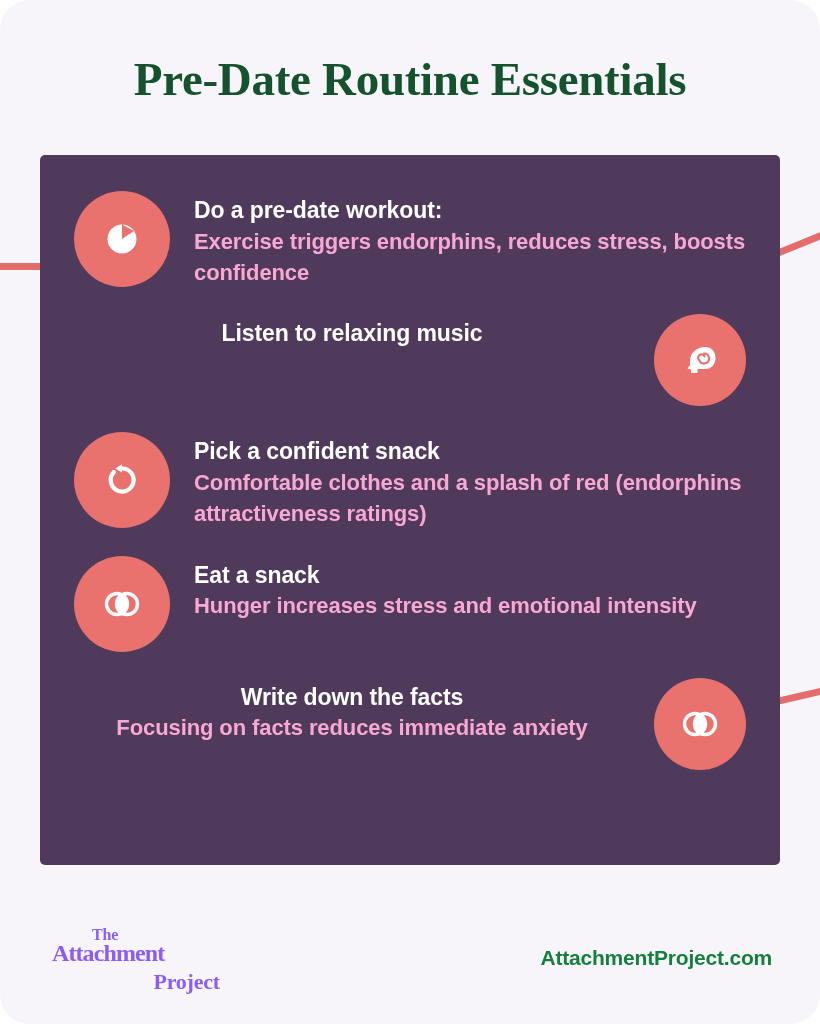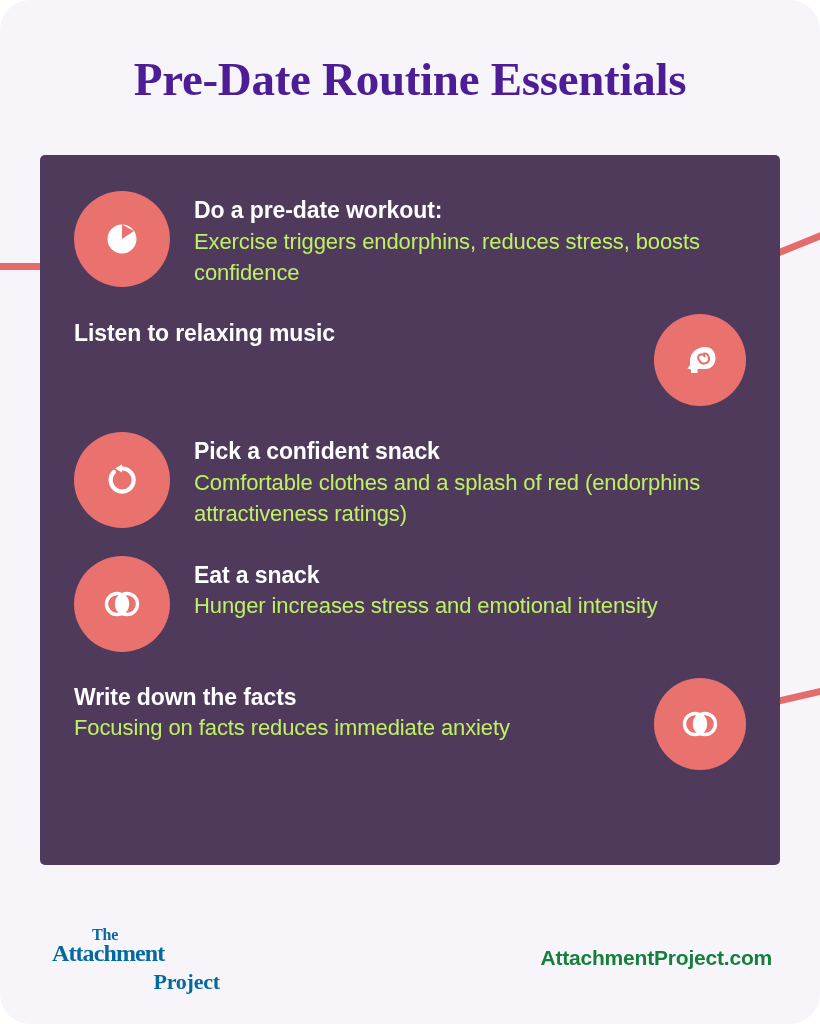--- a/index.html
+++ b/index.html
@@ -32,21 +32,21 @@
 
   
   .title {
     position:absolute;
     top:52px; left:0; right:0;
     text-align:center;
     font-family:"Liberation Serif", serif;
     font-weight:bold;
     font-size:47px;
     letter-spacing:-0.3px;
-    color:#4c1d95;
+    color:#14532d;
   }
 
   
   .card {
     position:absolute;
     left:40px; top:155px;
     width:740px; height:710px;
     background:#4f3a5c;
     border-radius:5px;
     padding:22px 0 0 0;
@@ -68,33 +68,33 @@
     border-radius:50%;
     background:#e9726e;
     display:flex;
     align-items:center;
     justify-content:center;
     margin-top:4px;
   }
   .icon-circle.small { width:92px; height:92px; }
 
   .item-text { flex:1 1 auto; padding-top:8px; }
-  .item.reverse .item-text { text-align:left; }
+  .item.reverse .item-text { text-align:center; }
 
   .item-title {
     font-size:23px;
     font-weight:bold;
     color:#ffffff;
     line-height:1.34;
     letter-spacing:-0.1px;
   }
   .item-desc {
     font-size:22px;
-    font-weight:400;
-    color:#bef264;
+    font-weight:700;
+    color:#f9a8d4;
     line-height:1.42;
     letter-spacing:-0.1px;
   }
 
   
   .row-1 { margin-top:10px; }
   .row-2 { margin-top:22px; }
   .row-3 { margin-top:22px; }
   .row-4 { margin-top:22px; }
   .row-5 { margin-top:22px; }
@@ -105,21 +105,21 @@
     left:0; right:0; bottom:26px;
     height:80px;
     display:flex;
     align-items:center;
     justify-content:space-between;
     padding:0 48px 0 52px;
   }
   .logo {
     position:relative;
     width:160px; height:62px;
-    color:#0369a1;
+    color:#8b5cf6;
     line-height:1;
   }
   .logo-the {
     position:absolute; left:40px; top:0;
     font-family:"Liberation Serif", serif;
     font-size:16px; font-weight:bold;
     letter-spacing:-0.2px;
   }
   .logo-main {
     position:absolute; left:0; top:14px;

